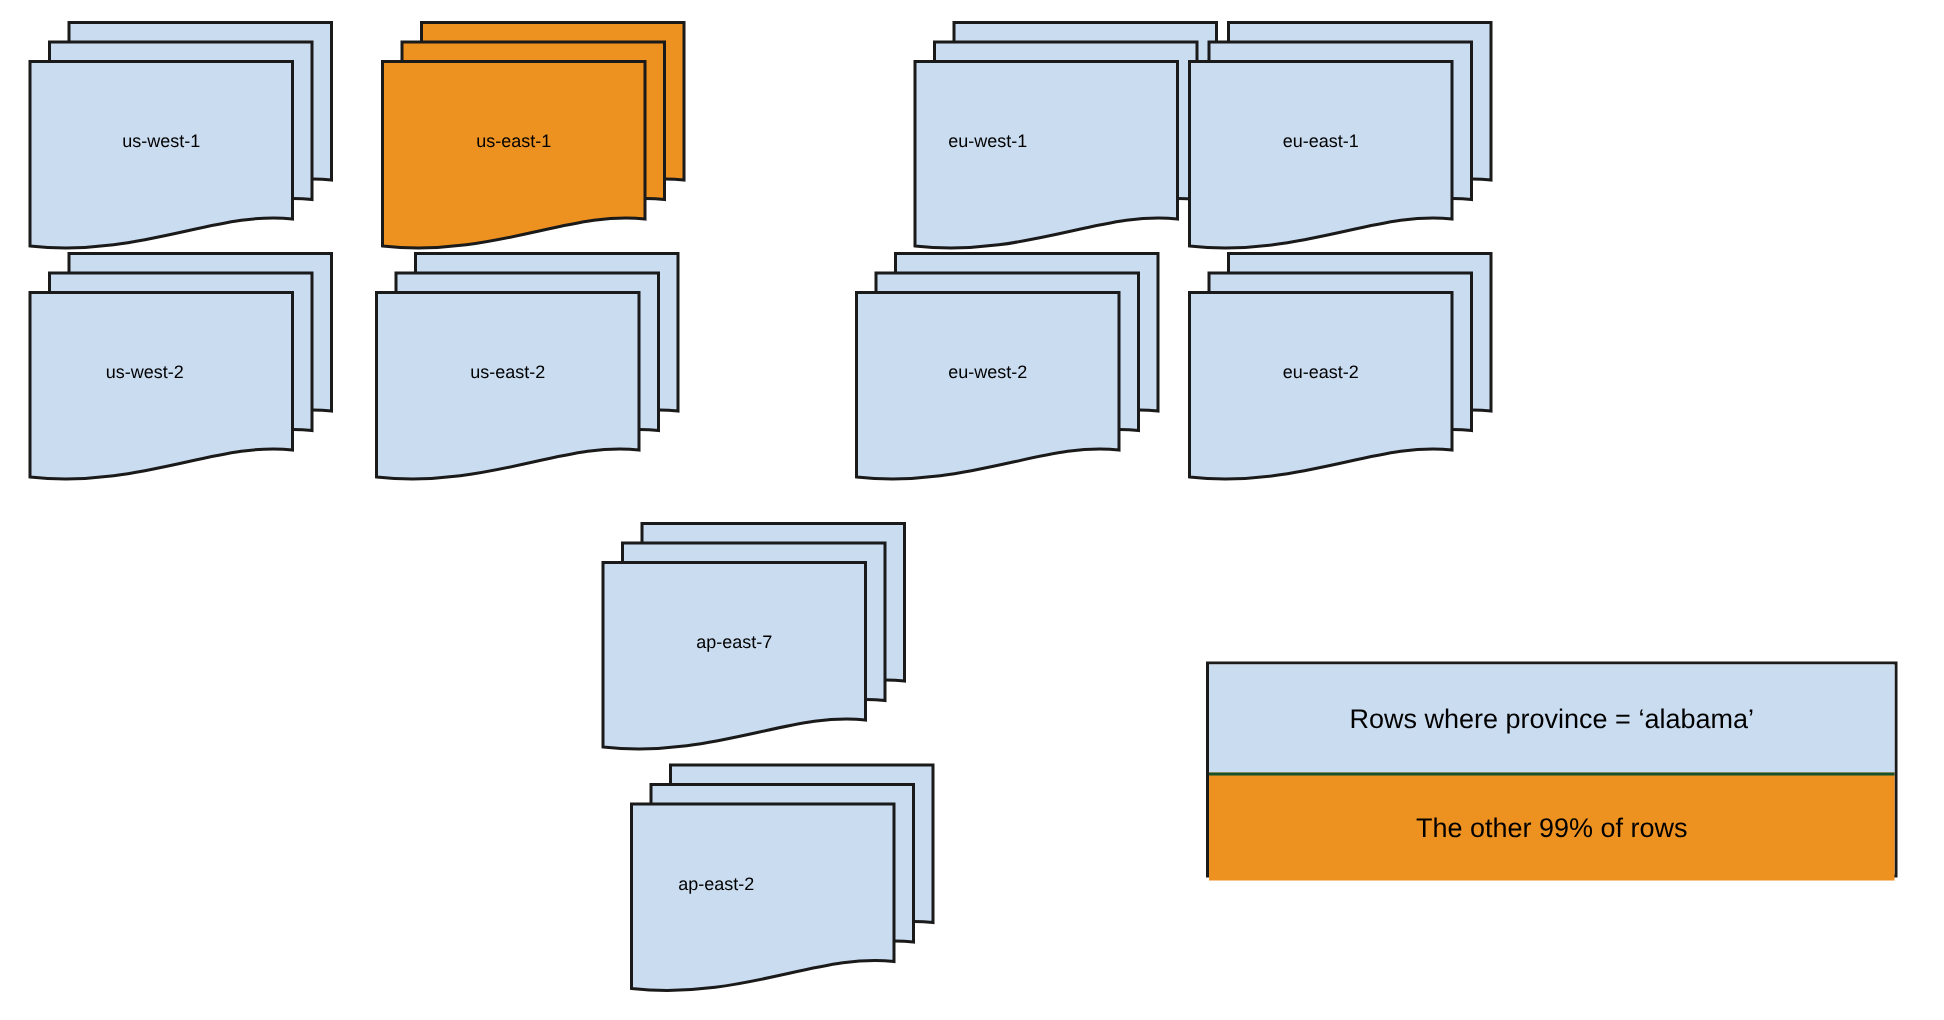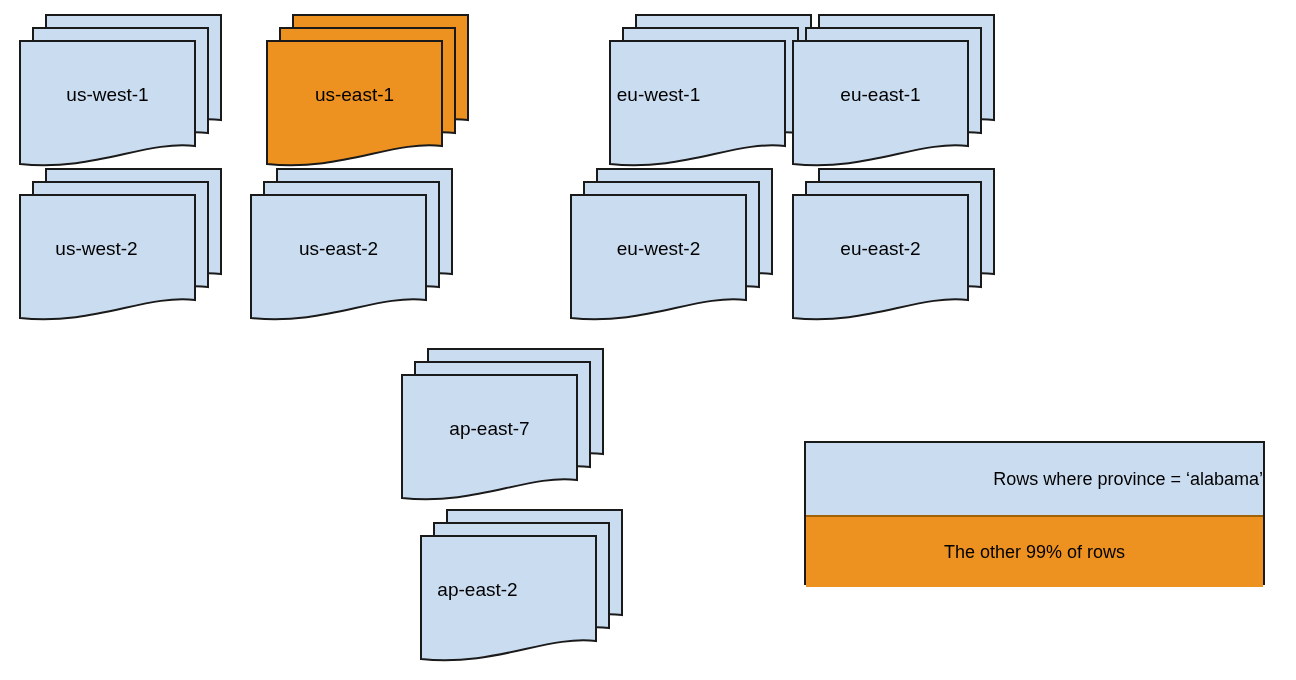--- a/index.html
+++ b/index.html
@@ -20,21 +20,21 @@
     position: absolute;
     left: 0;
     top: 0;
     width: 1296px;
     height: 680px;
   }
   .doc-stack { position: absolute; }
   .doc-stack svg { display: block; overflow: visible; }
   .doc-label {
     position: absolute;
-    font-size: 19px;
+    font-size: 12px;
     line-height: 17px;
     color: #000000;
     white-space: nowrap;
     text-align: center;
     pointer-events: none;
   }
   .legend {
     position: absolute;
     box-sizing: border-box;
     border: 2px solid #1a1a1a;
@@ -42,35 +42,35 @@
   .legend-row {
     box-sizing: border-box;
     display: flex;
     align-items: center;
     justify-content: center;
     font-size: 18px;
     color: #000000;
     white-space: nowrap;
   }
   .legend-row.blue { background: #cadcf0; }
-  .legend-row.orange { background: #ed9121; border-top: 2px solid #a16207; }
+  .legend-row.orange { background: #ed9121; border-top: 2px solid #14532d; }
 </style>
 </head>
 <body>
 
 <div id="canvas">
     <div class="doc-stack" style="left: 20px; top: 15px; width: 201px; height: 156px;">
       <svg width="201" height="156">
         <path d="M 0 0 L 175 0 L 175 105 C 126 99, 73.5 131, 0 123 Z" fill="#cadcf0" stroke="#1a1a1a" stroke-width="2" stroke-linejoin="miter" transform="translate(26,0)"></path>
         <path d="M 0 0 L 175 0 L 175 105 C 126 99, 73.5 131, 0 123 Z" fill="#cadcf0" stroke="#1a1a1a" stroke-width="2" stroke-linejoin="miter" transform="translate(13,13)"></path>
         <path d="M 0 0 L 175 0 L 175 105 C 126 99, 73.5 131, 0 123 Z" fill="#cadcf0" stroke="#1a1a1a" stroke-width="2" stroke-linejoin="miter" transform="translate(0,26)"></path>
       </svg>
       <div class="doc-label" style="left: 0px; top: 70.5px; width: 175px;">us-west-1</div>
     </div>
-    <div class="doc-stack" style="left: 267px; top: 15px; width: 201px; height: 156px;">
+    <div class="doc-stack" style="left: 255px; top: 15px; width: 201px; height: 156px;">
       <svg width="201" height="156">
         <path d="M 0 0 L 175 0 L 175 105 C 126 99, 73.5 131, 0 123 Z" fill="#ed9121" stroke="#1a1a1a" stroke-width="2" stroke-linejoin="miter" transform="translate(26,0)"></path>
         <path d="M 0 0 L 175 0 L 175 105 C 126 99, 73.5 131, 0 123 Z" fill="#ed9121" stroke="#1a1a1a" stroke-width="2" stroke-linejoin="miter" transform="translate(13,13)"></path>
         <path d="M 0 0 L 175 0 L 175 105 C 126 99, 73.5 131, 0 123 Z" fill="#ed9121" stroke="#1a1a1a" stroke-width="2" stroke-linejoin="miter" transform="translate(0,26)"></path>
       </svg>
       <div class="doc-label" style="left: 0px; top: 70.5px; width: 175px;">us-east-1</div>
     </div>
     <div class="doc-stack" style="left: 571px; top: 15px; width: 201px; height: 156px; padding-left: 39px;">
       <svg width="201" height="156">
         <path d="M 0 0 L 175 0 L 175 105 C 126 99, 73.5 131, 0 123 Z" fill="#cadcf0" stroke="#1a1a1a" stroke-width="2" stroke-linejoin="miter" transform="translate(26,0)"></path>
@@ -129,20 +129,20 @@
     </div>
     <div class="doc-stack" style="left: 390px; top: 510px; width: 201px; height: 156px; padding-left: 31px;">
       <svg width="201" height="156">
         <path d="M 0 0 L 175 0 L 175 105 C 126 99, 73.5 131, 0 123 Z" fill="#cadcf0" stroke="#1a1a1a" stroke-width="2" stroke-linejoin="miter" transform="translate(26,0)"></path>
         <path d="M 0 0 L 175 0 L 175 105 C 126 99, 73.5 131, 0 123 Z" fill="#cadcf0" stroke="#1a1a1a" stroke-width="2" stroke-linejoin="miter" transform="translate(13,13)"></path>
         <path d="M 0 0 L 175 0 L 175 105 C 126 99, 73.5 131, 0 123 Z" fill="#cadcf0" stroke="#1a1a1a" stroke-width="2" stroke-linejoin="miter" transform="translate(0,26)"></path>
       </svg>
       <div class="doc-label" style="left: 0px; top: 70.5px; width: 175px;">ap-east-2</div>
     </div>
     <div class="legend" style="left: 804px; top: 441px; width: 461px; height: 144px;">
-      <div class="legend-row blue" style="height: 72px; justify-content: flex-end;">
+      <div class="legend-row blue" style="height: 72px;">
         <span>Rows where province = ‘alabama’</span>
       </div>
       <div class="legend-row orange" style="height: 72px;">
         <span>The other 99% of rows</span>
       </div>
     </div>
   </div>
 
 </body></html>

